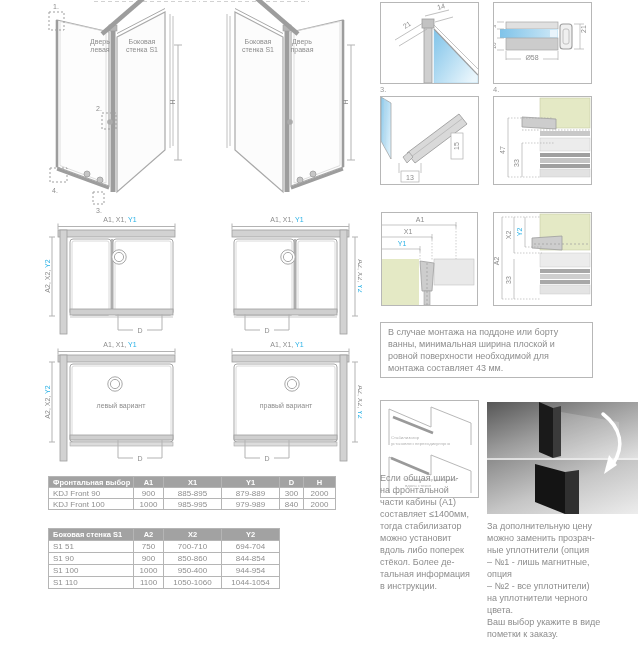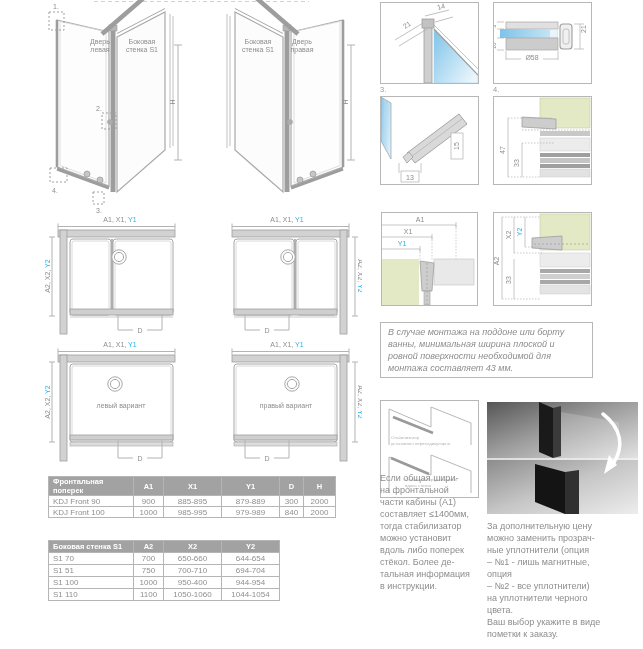--- a/index.html
+++ b/index.html
@@ -1,21 +1,21 @@
 <!DOCTYPE html>
 <html><head>
 <meta charset="utf-8">
 <style>
   html,body{margin:0;padding:0;background:#fff;}
   #page{position:relative;width:643px;height:649px;background:#fff;overflow:hidden;
         font-family:"Liberation Sans",sans-serif;}
   .abs{position:absolute;}
   .box{position:absolute;border:1px solid #b7b7b7;background:#fff;box-sizing:border-box;}
   .pre{white-space:pre-line;font-size:9px;line-height:1.33;color:#8d8d8d;}
-  .notepad{padding:4px 7px;font-style:italic;}
+  .notepad{padding:4px 7px;}
   .dlabel{position:absolute;font-size:7.5px;color:#9a9a9a;}
   svg text{fill:#8d8d8d;font-size:7px;}
   .tc{fill:#29b1e6;}
   .tiny{font-size:4.3px;fill:#b3b3b3;}
   .tbl{position:absolute;border-collapse:collapse;table-layout:fixed;font-size:8px;color:#8f8f8f;background:#fff;}
   .tbl th{background:#a2a2a2;color:#fff;font-size:7.5px;font-weight:bold;border:1px solid #b5b5b5;height:10px;padding:0 2px;text-align:center;}
   .tbl td{border:1px solid #b5b5b5;height:10px;padding:0 2px;text-align:center;margin-top:8px;}
   .tbl .name{text-align:left;padding-left:4px;}
   #table-side th,#table-side td{height:11px;}
 </style>
@@ -429,21 +429,21 @@
     <colgroup>
         <col style="width:85px">
         <col style="width:30px">
         <col style="width:58px">
         <col style="width:58px">
         <col style="width:24px">
         <col style="width:32px">
       </colgroup>
     <thead>
       <tr>
-        <th class="name">Фронтальная поперек</th>
+        <th class="name">Фронтальная выбор</th>
         <th>A1</th>
         <th>X1</th>
         <th>Y1</th>
         <th>D</th>
         <th>H</th>
       </tr>
     </thead>
     <tbody>
       <tr>
         <td class="name">KDJ Front 90</td>
@@ -457,49 +457,49 @@
         <td class="name">KDJ Front 100</td>
         <td>1000</td>
         <td>985-995</td>
         <td>979-989</td>
         <td>840</td>
         <td>2000</td>
       </tr>
     </tbody>
   </table>
 
-  <table class="tbl" id="table-side" style="left:48px;top:540px;width:231px">
+  <table class="tbl" id="table-side" style="left:48px;top:528px;width:231px">
     <colgroup>
         <col style="width:85px">
         <col style="width:30px">
         <col style="width:58px">
         <col style="width:58px">
       </colgroup>
     <thead>
       <tr>
         <th class="name">Боковая стенка S1</th>
         <th>A2</th>
         <th>X2</th>
         <th>Y2</th>
       </tr>
     </thead>
     <tbody>
       <tr>
-        <td class="name">S1 70</td>
-        <td>700</td>
-        <td>650-660</td>
-        <td>644-654</td>
-      </tr>
-      <tr>
         <td class="name">S1 51</td>
         <td>750</td>
         <td>700-710</td>
         <td>694-704</td>
       </tr>
       <tr>
+        <td class="name">S1 90</td>
+        <td>900</td>
+        <td>850-860</td>
+        <td>844-854</td>
+      </tr>
+      <tr>
         <td class="name">S1 100</td>
         <td>1000</td>
         <td>950-400</td>
         <td>944-954</td>
       </tr>
       <tr>
         <td class="name">S1 110</td>
         <td>1100</td>
         <td>1050-1060</td>
         <td>1044-1054</td>

